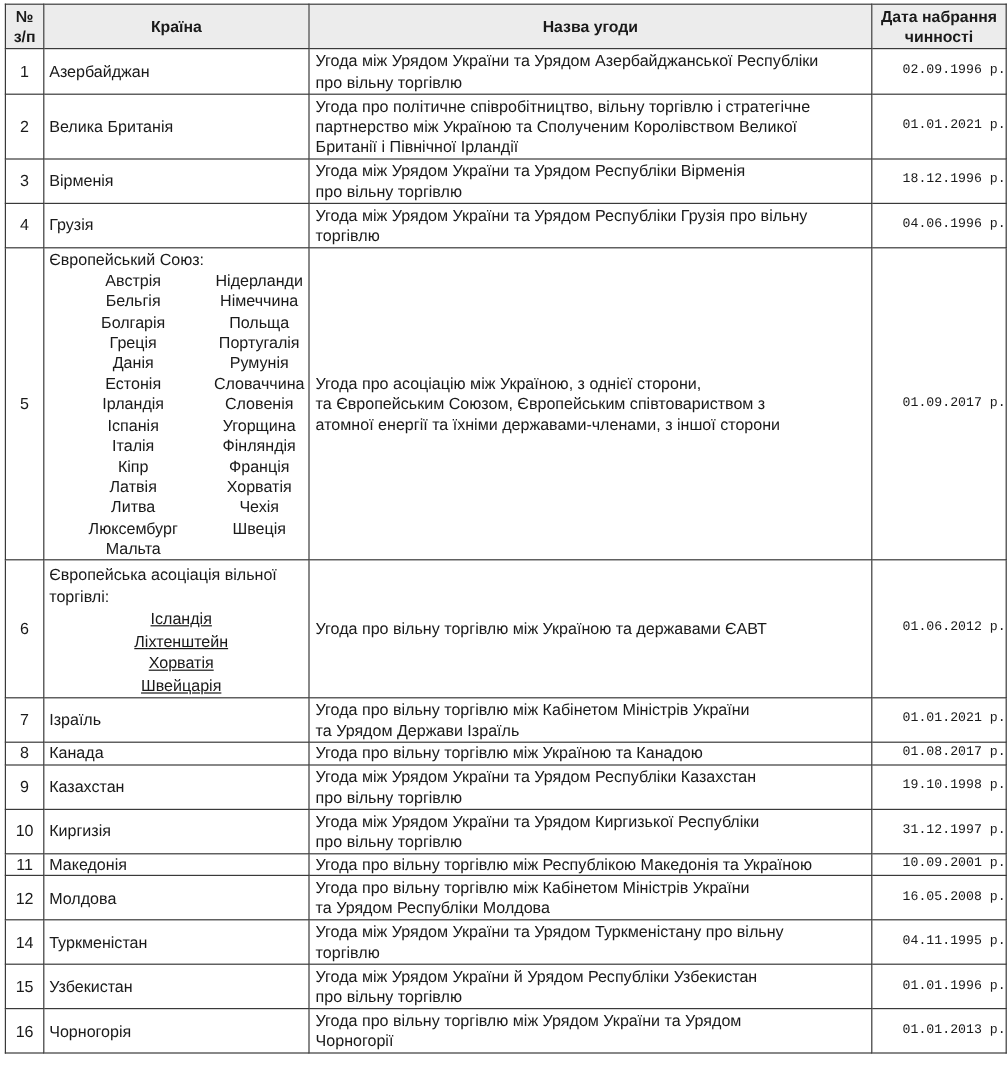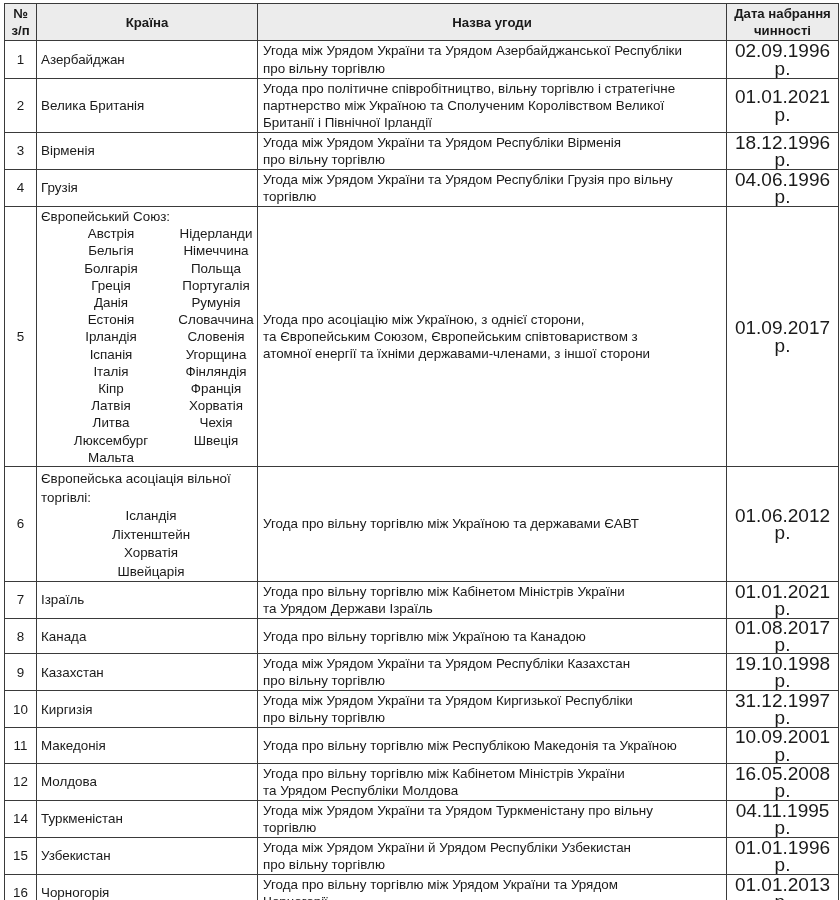--- a/index.html
+++ b/index.html
@@ -3,25 +3,25 @@
   <meta charset="utf-8">
   <style>
     html, body { margin: 0; padding: 0; background: #ffffff; }
     body { width: 840px; height: 900px; overflow: hidden; position: relative;
            font-family: "Liberation Sans", "DejaVu Sans", sans-serif; color: #1a1a1a; }
     table { position: absolute; left: 4px; top: 3px; border-collapse: collapse;
             table-layout: fixed; width: 834px; font-size: 13.4px; line-height: 17.2px; }
     td, th { border: 1.2px solid #3a3a3a; padding: 0 4px; vertical-align: middle; overflow: hidden; }
     th { background: #ececec; font-weight: bold; text-align: center; line-height: 17px; font-size: 13.2px; }
     td.num { text-align: center; padding: 0; }
-    td.date { text-align: center; padding: 0; font-size: 19px; }
+    td.date { text-align: right; padding: 0; font-size: 11px; font-family: Liberation Mono, monospace; }
     td.title { text-align: left; padding-left: 5px; margin-top: 18px; }
     td.country { padding-left: 4px; margin-top: 12px; }
     .members { display: grid; grid-template-columns: 100px 110px; padding-left: 20px; text-align: center; }
-    .members.single { grid-template-columns: 200px; padding-left: 10px; }
+    .members.single { grid-template-columns: 200px; padding-left: 10px; text-decoration: underline; }
     .line { display: block; white-space: nowrap; }
     .eu-cell { vertical-align: top; padding-top: 1px; }
     .efta-cell { vertical-align: top; padding-top: 2px; }
     .efta-cell .group-head { line-height: 19px; }
     .efta-cell .members.single span { line-height: 18.5px; }
     .title span.tline { display: block; white-space: nowrap; }
   </style>
 </head>
 <body>
 

